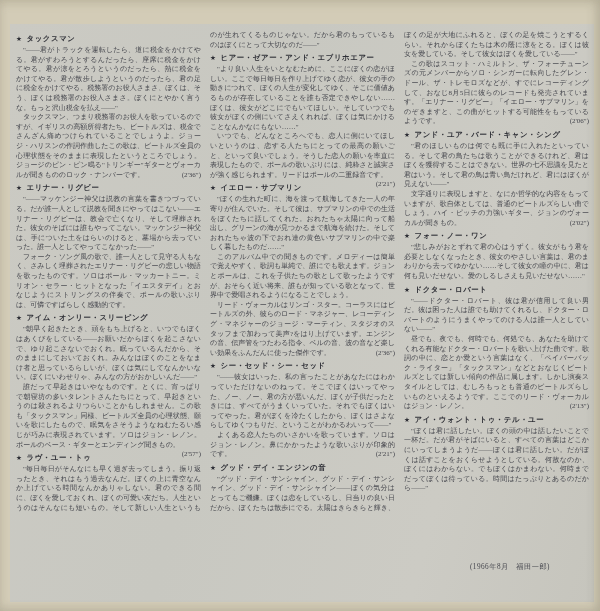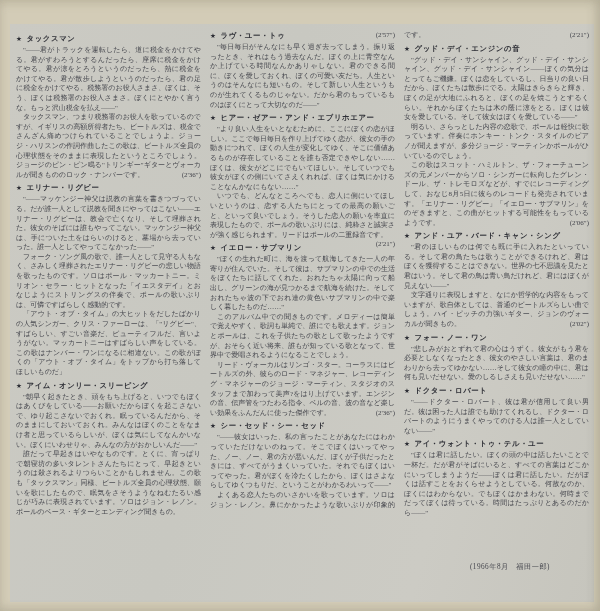--- a/index.html
+++ b/index.html
@@ -45,21 +45,20 @@
   <div class="columns">
       <section>
         <h3><span class="star">★</span><span>タックスマン</span></h3>
         <p>"――君がトラックを運転したら、道に税金をかけてやる。君がすわろうとするんだったら、座席に税金をかけてやる。君が涼をとろうというのだったら、熱に税金をかけてやる。君が散歩しようというのだったら、君の足に税金をかけてやる。税務署のお役人さまさ、ぼくは、そう、ぼくは税務署のお役人さまさ。ぼくにとやかく言うな。もっと沢山税金を払え――"</p>
         <p>タックスマン、つまり税務署のお役人を歌っているのですが、イギリスの高額所得者たち、ビートルズは、税金でさんざん痛めつけられていることでしょうよ。ジョージ・ハリスンの作詞作曲したこの歌は、ビートルズ全員の心理状態をそのままに表現したというところでしょう。ジョージのピン・ピン鳴る"トリンギー"ギターとヴォーカルが聞きもののロック・ナンバーです。<span class="dur">(2'36")</span></p>
       </section>
       <section>
         <h3><span class="star">★</span><span>エリナー・リグビー</span></h3>
         <p>"――マッケンジー神父は説教の言葉を書きつづっている。だが誰一人として説教を聞きにやってはこない――エリナー・リグビーは、教会で亡くなり、そして埋葬された。彼女のそばには誰もやってこない。マッケンジー神父は、手についた土をはらいのけると、墓場から去っていった。誰一人としてやってこなかった――"</p>
         <p>フォーク・ソング風の歌で、誰一人として見守る人もなく、さみしく埋葬されたエリナー・リグビーの悲しい物語を歌ったものです。ソロはポール・マッカートニー。ミリオン・セラー・ヒットとなった「イエスタデイ」とおなじようにストリングスの伴奏で、ポールの歌いぶりは、可憐ですばらしく感動的です。</p>
-        <p>「アウト・オブ・タイム」の大ヒットをだしたばかりの人気シンガー、クリス・ファーローは、「"リグビー"、すばらしい、すごい音楽だ、ビューティフルだ、言いようがない。マッカートニーはすばらしい声をしている。この歌はナンバー・ワンになるに相違ない。この歌がぼくの「アウト・オブ・タイム」をトップから打ち落してほしいものだ」</p>
       </section>
       <section>
         <h3><span class="star">★</span><span>アイム・オンリー・スリーピング</span></h3>
         <p>"朝早く起きたとき、頭をもち上げると、いつでもぼくはあくびをしている――お願いだからぼくを起こさないで、ゆり起こさないでおくれ。眠っているんだから、そのままにしておいておくれ。みんなはぼくのことをなまけ者と思っているらしいが、ぼくは気にしてなんかいない。ぼくにいわせりゃ、みんなの方がおかしいんだ――"</p>
         <p>誰だって早起きはいやなものです。とくに、宵っぱりで朝寝坊の多いタレントさんたちにとって、早起きというのは殺されるよりつらいことかもしれません。この歌も「タックスマン」同様、ビートルズ全員の心理状態、願いを歌にしたもので、眠気をさそうようなねむたるい感じが巧みに表現されています。ソロはジョン・レノン。ポールのベース・ギターとエンディング聞きもの。<span class="dur">(2'57")</span></p>
       </section>
       <section>
         <h3><span class="star">★</span><span>ラヴ・ユー・トゥ</span></h3>
         <p>"毎日毎日がそんなにも早く過ぎ去ってしまう。振り返ったとき、それはもう過去なんだ。ぼくの上に青空なんか上げている時間なんかありゃしない。君のできる間に、ぼくを愛しておくれ、ぼくの可愛い友だち。人生というのはそんなにも短いもの。そして新しい人生というものが生れてくるものじゃない。だから君のもっているものはぼくにとって大切なのだ――"</p>
       </section>
@@ -75,35 +74,35 @@
         <p>リード・ヴォーカルはリンゴ・スター。コーラスにはビートルズの外、彼らのロード・マネジャー、レコーディング・マネジャーのジョージ・マーティン、スタジオのスタッフまで加わって美声?をはり上げています。エンジンの音、伝声管をつたわる指令、ベルの音、波の音など楽しい効果をふんだんに使った傑作です。<span class="dur">(2'36")</span></p>
       </section>
       <section>
         <h3><span class="star">★</span><span>シー・セッド・シー・セッド</span></h3>
         <p>"――彼女はいった、私の言ったことがあなたにはわかっていただけないのねって。そこでぼくはいってやった、ノー、ノー、君の方が悪いんだ、ぼくが子供だったときには、すべてがうまくいっていた。それでもぼくはいってやった。君がぼくを冷たくしたから、ぼくはさよならしてゆくつもりだ、ということがわかるわいって――"</p>
         <p>よくある恋人たちのいさかいを歌っています。ソロはジョン・レノン。鼻にかかったような歌いぶりが印象的です。<span class="dur">(2'21")</span></p>
       </section>
       <section>
         <h3><span class="star">★</span><span>グッド・デイ・エンジンの音</span></h3>
         <p>"グッド・デイ・サンシャイン、グッド・デイ・サンシャイン、グッド・デイ・サンシャイン――ぼくの気分はとってもご機嫌。ぼくは恋をしているし、日当りの良い日だから、ぼくたちは散歩にでる。太陽はきらきらと輝き、ぼくの足が大地にふれると、ぼくの足を焼こうとするくらい。それからぼくたちは木の蔭に涼をとる。ぼくは彼女を愛している。そして彼女はぼくを愛している――"</p>
-        <p>明るい、さらっとした内容の恋歌で、ポールは軽快に歌っています。伴奏にホンキー・トンク・スタイルのピアノが聞えますが、多分ジョージ・マーティンかポールがひいているのでしょう。</p>
         <p>この歌はスコット・ハミルトン、ザ・フォーチューンズの元メンバーからソロ・シンガーに転向したグレン・ドール、ザ・トレモロズなどが、すでにレコーディングして、おなじ8月5日に彼らのレコードも発売されています。「エリナー・リグビー」「イエロー・サブマリン」をのぞきますと、この曲がヒットする可能性をもっているようです。<span class="dur">(2'06")</span></p>
       </section>
       <section>
         <h3><span class="star">★</span><span>アンド・ユア・バード・キャン・シング</span></h3>
         <p>"君のほしいものは何でも既に手に入れたといっている。そして君の鳥たちは歌うことができるけれど、君はぼくを獲得することはできない。世界の七不思議を見たと君はいう。そして君の鳥は青い鳥だけれど、君にはぼくが見えない――"</p>
         <p>文字通りに表現しますと、なにか哲学的な内容をもっていますが、歌自体としては、普通のビートルズらしい曲でしょう。ハイ・ピッチの力強いギター、ジョンのヴォーカルが聞きもの。<span class="dur">(2'02")</span></p>
       </section>
       <section>
         <h3><span class="star">★</span><span>フォー・ノー・ワン</span></h3>
         <p>"悲しみがおとずれて君の心はうずく。彼女がもう君を必要としなくなったとき、彼女のやさしい言葉は、君のまわりから去ってゆかない……そして彼女の瞳の中に、君は何も見いだせない。愛のしるしさえも見いだせない……"</p>
       </section>
       <section>
         <h3><span class="star">★</span><span>ドクター・ロバート</span></h3>
         <p>"――ドクター・ロバート、彼は君が信用して良い男だ。彼は困った人は誰でも助けてくれるし、ドクター・ロバートのようにうまくやってのける人は誰一人としていない――"</p>
+        <p>昼でも、夜でも、何時でも、何処でも、あなたを助けてくれる有能なドクター・ロバートを歌い上げた曲です。歌詞の中に、恋とか愛という言葉はなく、「ペイパーバック・ライター」「タックスマン」などとおなじくビートルズとしては新しい傾向の作品に属します。しかし演奏スタイルとしては、むしろもっとも普通のビートルズらしいものといえるようです。ここでのリード・ヴォーカルはジョン・レノン。<span class="dur">(2'13")</span></p>
       </section>
       <section>
         <h3><span class="star">★</span><span>アイ・ウォント・トゥ・テル・ユー</span></h3>
         <p>"ぼくは君に話したい。ぼくの頭の中は話したいことで一杯だ。だが君がそばにいると、すべての言葉はどこかにいってしまうようだ――ぼくは君に話したい。だがぼくは話すことをおくらせようとしている。何故なのか、ぼくにはわからない。でもぼくはかまわない。何時までだってぼくは待っている。時間はたっぷりとあるのだから――"</p>
       </section>
     </div>
   <div class="footer">(1966年8月　福田一郎)</div>
 </div>
 
 </body></html>

